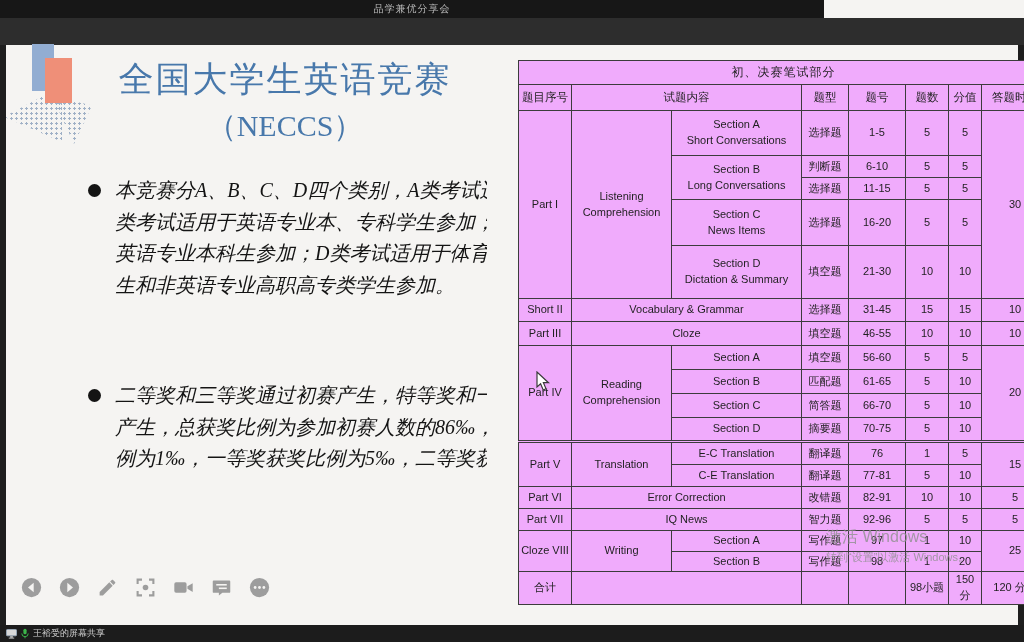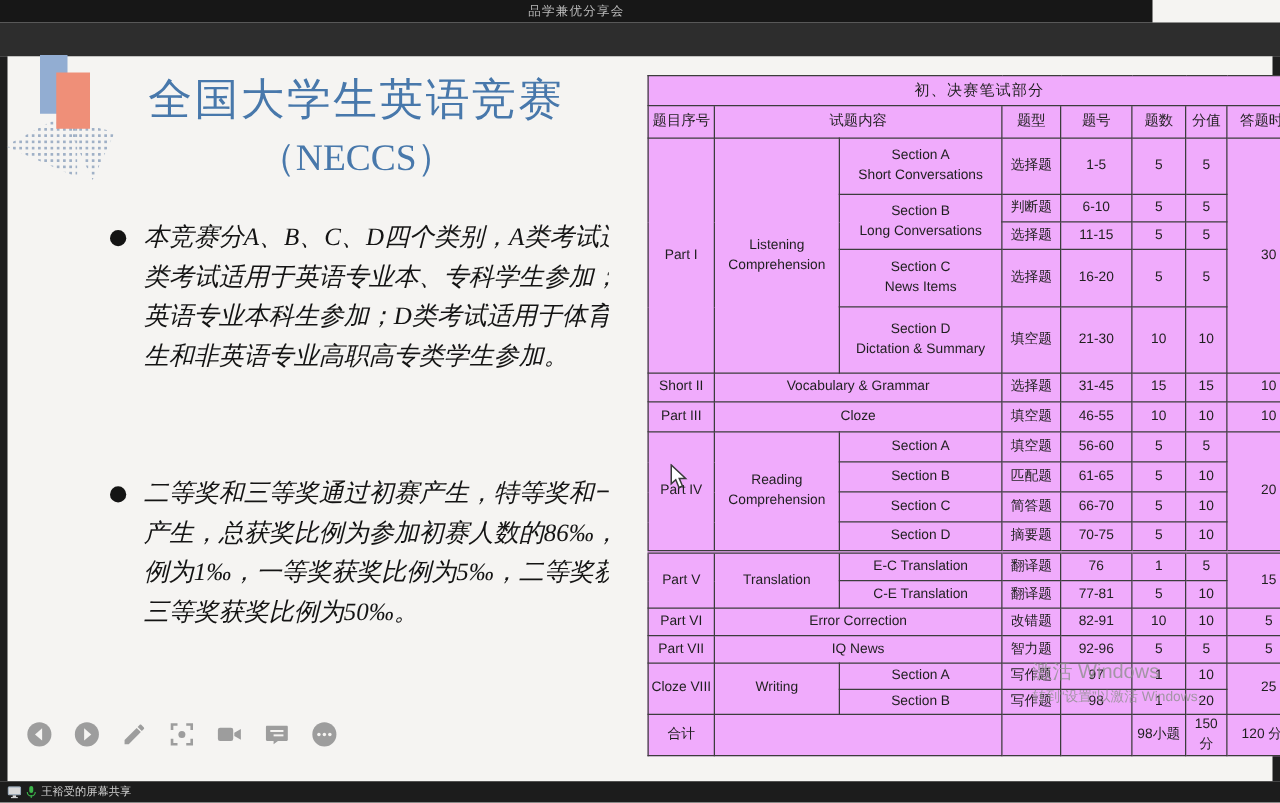--- a/index.html
+++ b/index.html
@@ -1,19 +1,19 @@
 <!DOCTYPE html>
 <html><head>
 <meta charset="utf-8">
 <style>
   * { margin:0; padding:0; box-sizing:border-box; }
   body { font-family:"Liberation Sans", sans-serif; background:#000; }
   #screen { position:relative; width:1024px; height:642px; background:#f5f4f2; overflow:hidden; }
 
-  .topbar { position:absolute; left:0; top:0; width:922px; height:18px; background:#171717;
+  .topbar { position:absolute; left:0; top:0; width:824px; height:18px; background:#171717;
             display:flex; align-items:center; justify-content:center; }
   .topbar-title { color:#b9b9b9; font-size:10px; letter-spacing:1px; }
   .subbar { position:absolute; left:0; top:18px; width:1024px; height:27px; background:#2d2d2d; }
   .edge { position:absolute; top:45px; width:6px; height:580px; background:#1e1e1e; }
   .edge.left { left:0; } .edge.right { left:1018px; }
 
   
   .deco-blue { position:absolute; left:32px; top:44px; width:22px; height:47px; background:#92add2; z-index:2; }
   .deco-salmon { position:absolute; left:45px; top:58px; width:27px; height:45px; background:#ef8f78; z-index:3; }
   .deco-dots1 { position:absolute; left:4px; top:86px; width:58px; height:56px; z-index:1;
@@ -92,21 +92,20 @@
       <div class="line">生和非英语专业高职高专类学生参加。</div>
     </div>
   </div>
 
   <div class="bullet" id="bullet-2">
     <span class="dot"></span>
     <div class="lines">
       <div class="line">二等奖和三等奖通过初赛产生，特等奖和一</div>
       <div class="line">产生，总获奖比例为参加初赛人数的86‰，</div>
       <div class="line">例为1‰，一等奖获奖比例为5‰，二等奖获</div>
-      <div class="line">三等奖获奖比例为50‰。</div>
     </div>
   </div>
 
   <table class="exam-table">
     <colgroup>
         <col style="width: 53px;">
         <col style="width: 100px;">
         <col style="width: 130px;">
         <col style="width: 47px;">
         <col style="width: 57px;">

